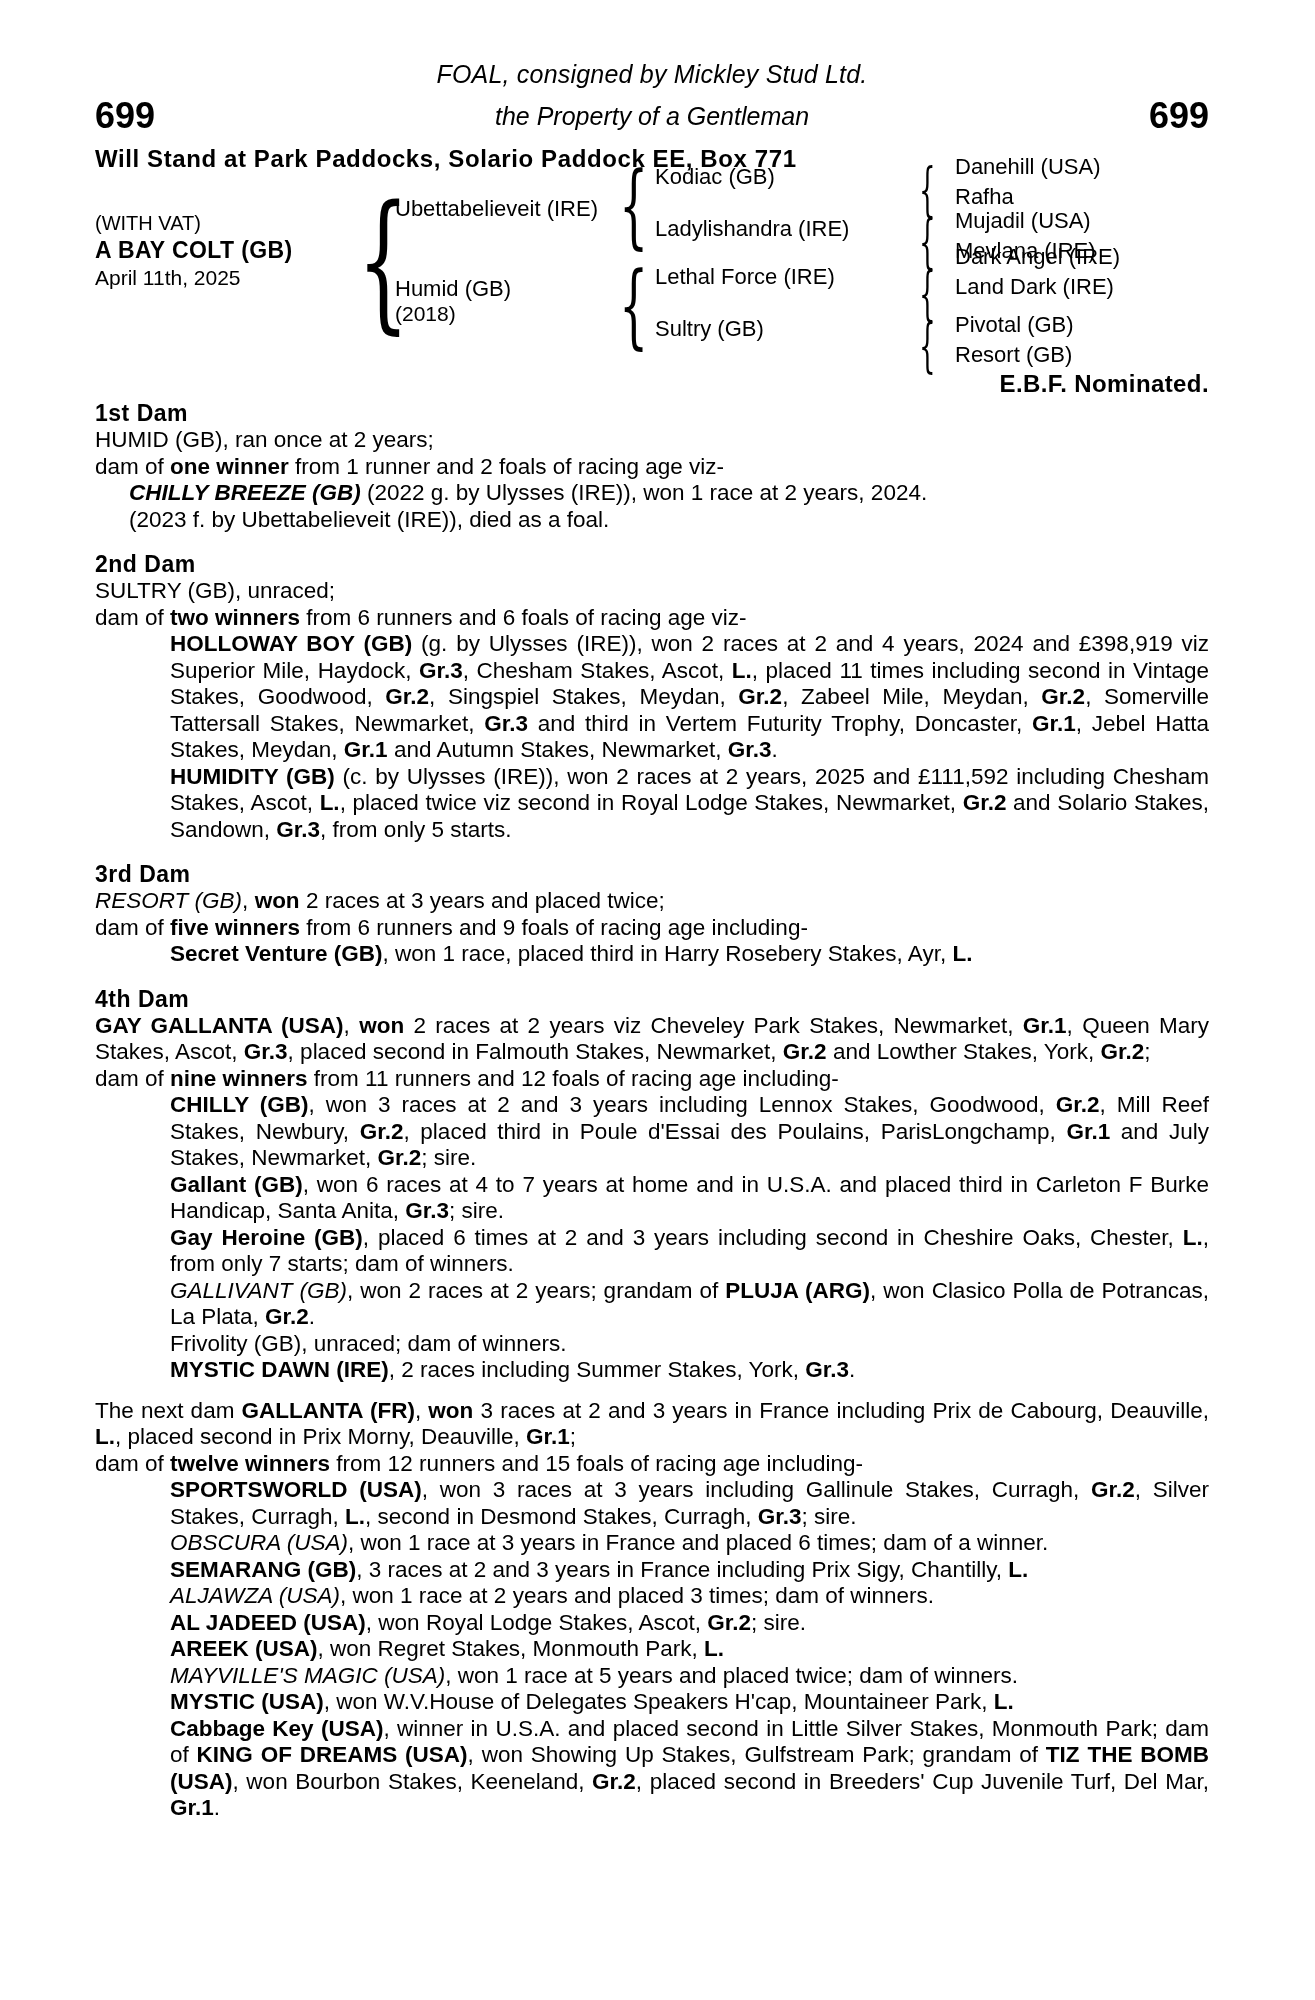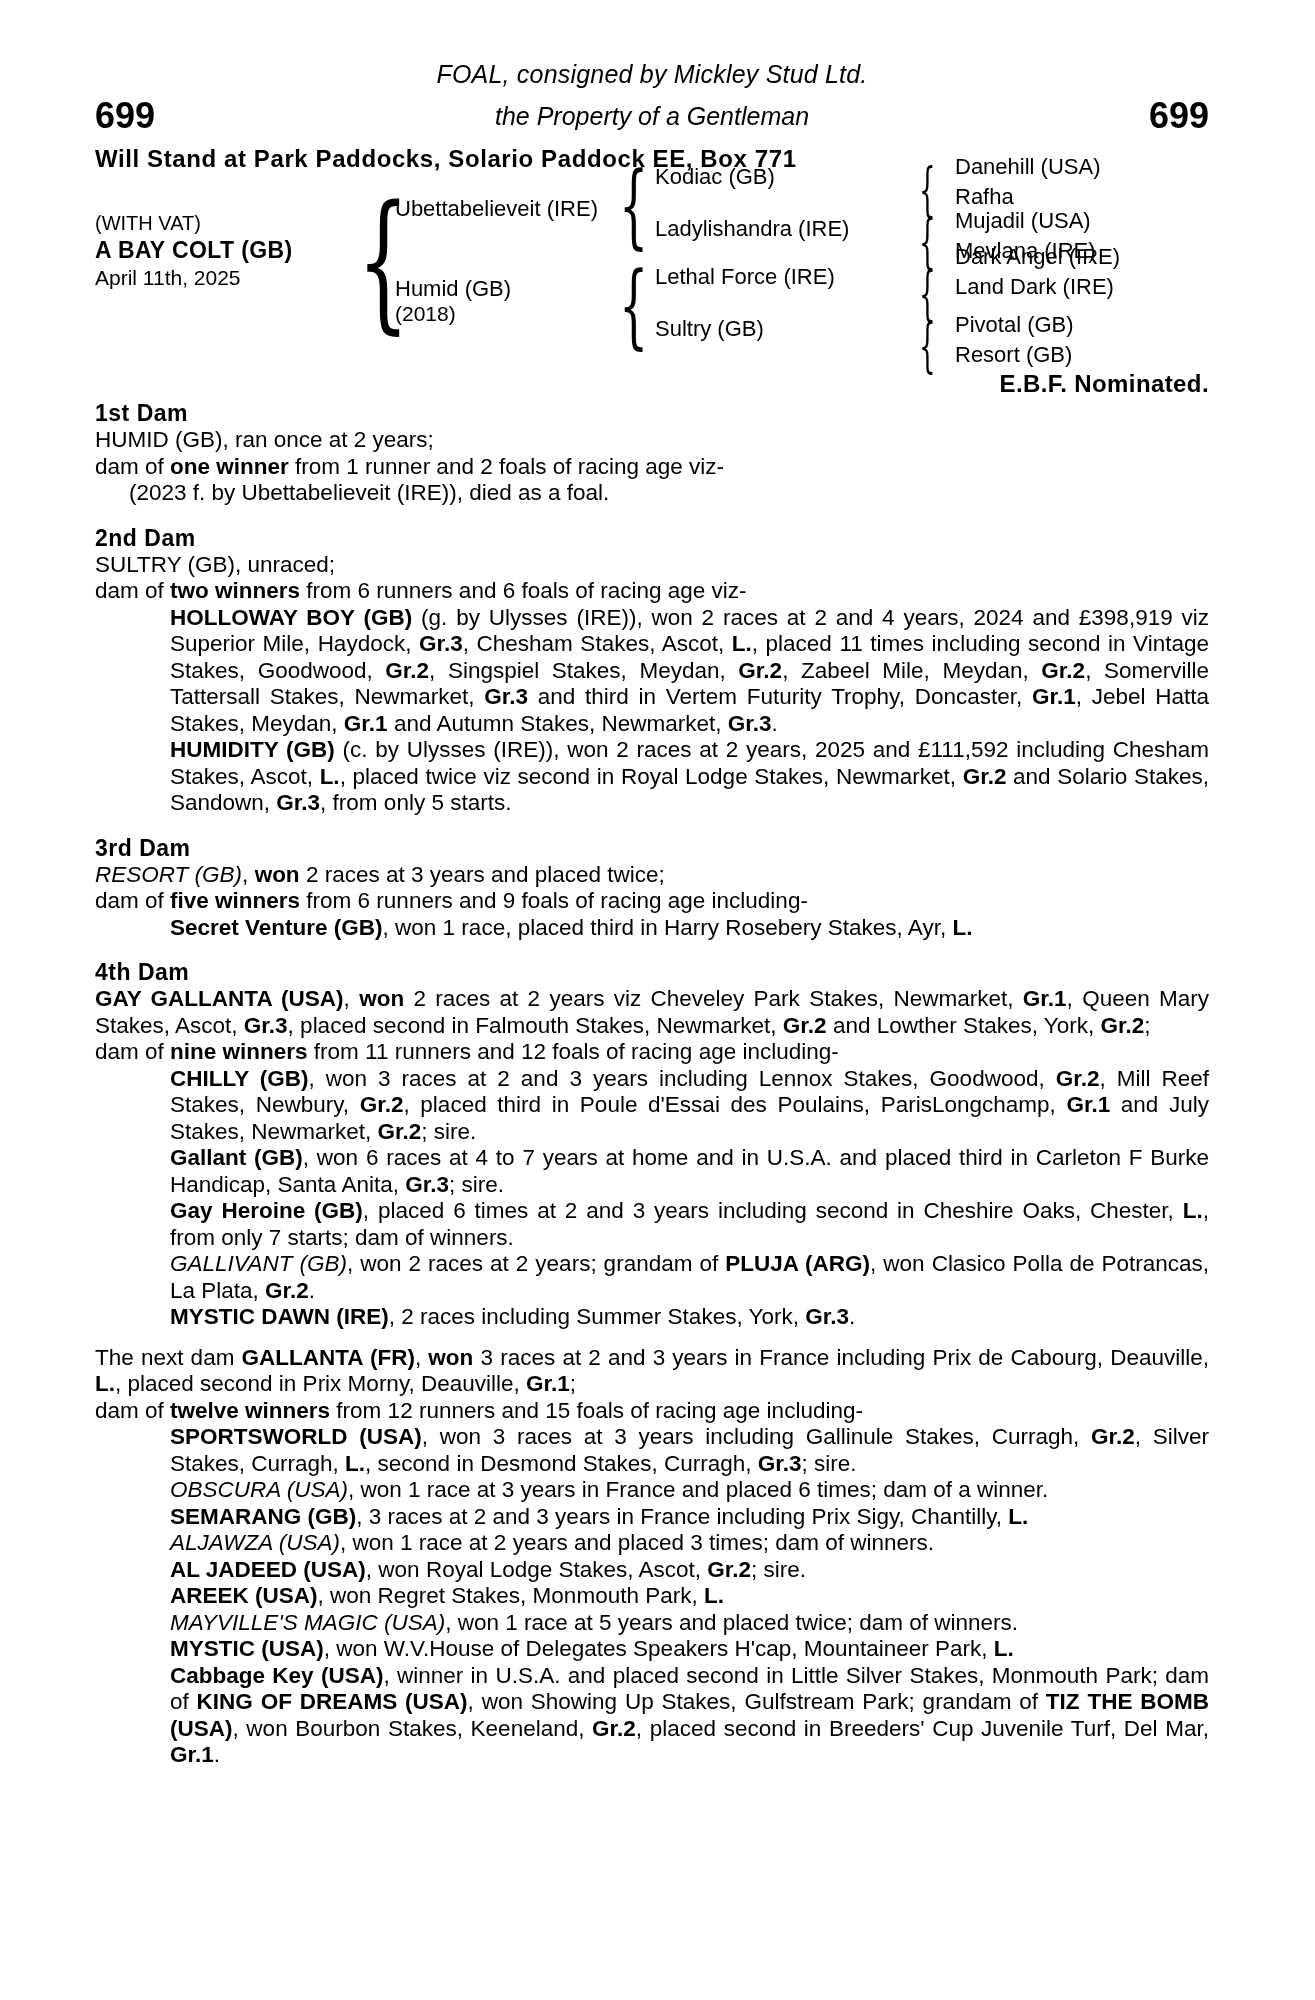--- a/index.html
+++ b/index.html
@@ -249,40 +249,42 @@
         <div>Resort (GB)</div>
       </div>
     </div>
   </div>
 
   <div class="ebf">E.B.F. Nominated.</div>
 
   <div class="dam-head first">1st Dam</div>
   <p class="txt nojust"><span>HUMID (GB)</span><span>, ran once at 2 years;</span></p>
   <p class="txt nojust"><span>dam of </span><span class="b">one winner</span><span> from 1 runner and 2 foals of racing age viz-</span></p>
+  <p class="txt nojust indent1"><span class="bi">CHILLY BREEZE (GB)</span><span> (2022 g. by Ulysses (IRE)), won 1 race at 2 years, 2024.</span></p>
   <p class="txt nojust indent1"><span>(2023 f. by Ubettabelieveit (IRE)), died as a foal.</span></p>
 
   <div class="dam-head">2nd Dam</div>
   <p class="txt nojust">SULTRY (GB), unraced;</p>
   <p class="txt nojust"><span>dam of </span><span class="b">two winners</span><span> from 6 runners and 6 foals of racing age viz-</span></p>
   <p class="txt indent2"><span class="b">HOLLOWAY BOY (GB)</span><span> (g. by Ulysses (IRE)), won 2 races at 2 and 4 years, 2024 and £398,919 viz Superior Mile, Haydock, <b>Gr.3</b>, Chesham Stakes, Ascot, <b>L.</b>, placed 11 times including second in Vintage Stakes, Goodwood, <b>Gr.2</b>, Singspiel Stakes, Meydan, <b>Gr.2</b>, Zabeel Mile, Meydan, <b>Gr.2</b>, Somerville Tattersall Stakes, Newmarket, <b>Gr.3</b> and third in Vertem Futurity Trophy, Doncaster, <b>Gr.1</b>, Jebel Hatta Stakes, Meydan, <b>Gr.1</b> and Autumn Stakes, Newmarket, <b>Gr.3</b>.</span></p>
   <p class="txt indent2"><span class="b">HUMIDITY (GB)</span><span> (c. by Ulysses (IRE)), won 2 races at 2 years, 2025 and £111,592 including Chesham Stakes, Ascot, <b>L.</b>, placed twice viz second in Royal Lodge Stakes, Newmarket, <b>Gr.2</b> and Solario Stakes, Sandown, <b>Gr.3</b>, from only 5 starts.</span></p>
 
   <div class="dam-head">3rd Dam</div>
   <p class="txt nojust"><span class="i">RESORT (GB)</span><span>, </span><span class="b">won</span><span> 2 races at 3 years and placed twice;</span></p>
   <p class="txt nojust"><span>dam of </span><span class="b">five winners</span><span> from 6 runners and 9 foals of racing age including-</span></p>
   <p class="txt indent2"><span class="b">Secret Venture (GB)</span><span>, won 1 race, placed third in Harry Rosebery Stakes, Ayr, <b>L.</b></span></p>
 
   <div class="dam-head">4th Dam</div>
   <p class="txt"><span class="b">GAY GALLANTA (USA)</span><span>, <b>won</b> 2 races at 2 years viz Cheveley Park Stakes, Newmarket, <b>Gr.1</b>, Queen Mary Stakes, Ascot, <b>Gr.3</b>, placed second in Falmouth Stakes, Newmarket, <b>Gr.2</b> and Lowther Stakes, York, <b>Gr.2</b>;</span></p>
   <p class="txt nojust"><span>dam of </span><span class="b">nine winners</span><span> from 11 runners and 12 foals of racing age including-</span></p>
   <p class="txt indent2"><span class="b">CHILLY (GB)</span><span>, won 3 races at 2 and 3 years including Lennox Stakes, Goodwood, <b>Gr.2</b>, Mill Reef Stakes, Newbury, <b>Gr.2</b>, placed third in Poule d'Essai des Poulains, ParisLongchamp, <b>Gr.1</b> and July Stakes, Newmarket, <b>Gr.2</b>; sire.</span></p>
   <p class="txt indent2"><span class="b">Gallant (GB)</span><span>, won 6 races at 4 to 7 years at home and in U.S.A. and placed third in Carleton F Burke Handicap, Santa Anita, <b>Gr.3</b>; sire.</span></p>
   <p class="txt indent2"><span class="b">Gay Heroine (GB)</span><span>, placed 6 times at 2 and 3 years including second in Cheshire Oaks, Chester, <b>L.</b>, from only 7 starts; dam of winners.</span></p>
   <p class="txt indent2"><span class="i">GALLIVANT (GB)</span><span>, won 2 races at 2 years; grandam of <b>PLUJA (ARG)</b>, won Clasico Polla de Potrancas, La Plata, <b>Gr.2</b>.</span></p>
+  <p class="txt indent2"><span>Frivolity (GB)</span><span>, unraced; dam of winners.</span></p>
   <p class="txt indent2"><span class="b">MYSTIC DAWN (IRE)</span><span>, 2 races including Summer Stakes, York, <b>Gr.3</b>.</span></p>
 
   <div class="gap"></div>
 
   <p class="txt"><span>The next dam </span><span class="b">GALLANTA (FR)</span><span>, <b>won</b> 3 races at 2 and 3 years in France including Prix de Cabourg, Deauville, <b>L.</b>, placed second in Prix Morny, Deauville, <b>Gr.1</b>;</span></p>
   <p class="txt nojust"><span>dam of </span><span class="b">twelve winners</span><span> from 12 runners and 15 foals of racing age including-</span></p>
 
   <p class="txt indent2"><span class="b">SPORTSWORLD (USA)</span><span>, won 3 races at 3 years including Gallinule Stakes, Curragh, <b>Gr.2</b>, Silver Stakes, Curragh, <b>L.</b>, second in Desmond Stakes, Curragh, <b>Gr.3</b>; sire.</span></p>
   <p class="txt indent2"><span class="i">OBSCURA (USA)</span><span>, won 1 race at 3 years in France and placed 6 times; dam of a winner.</span></p>
   <p class="txt indent2"><span class="b">SEMARANG (GB)</span><span>, 3 races at 2 and 3 years in France including Prix Sigy, Chantilly, <b>L.</b></span></p>

